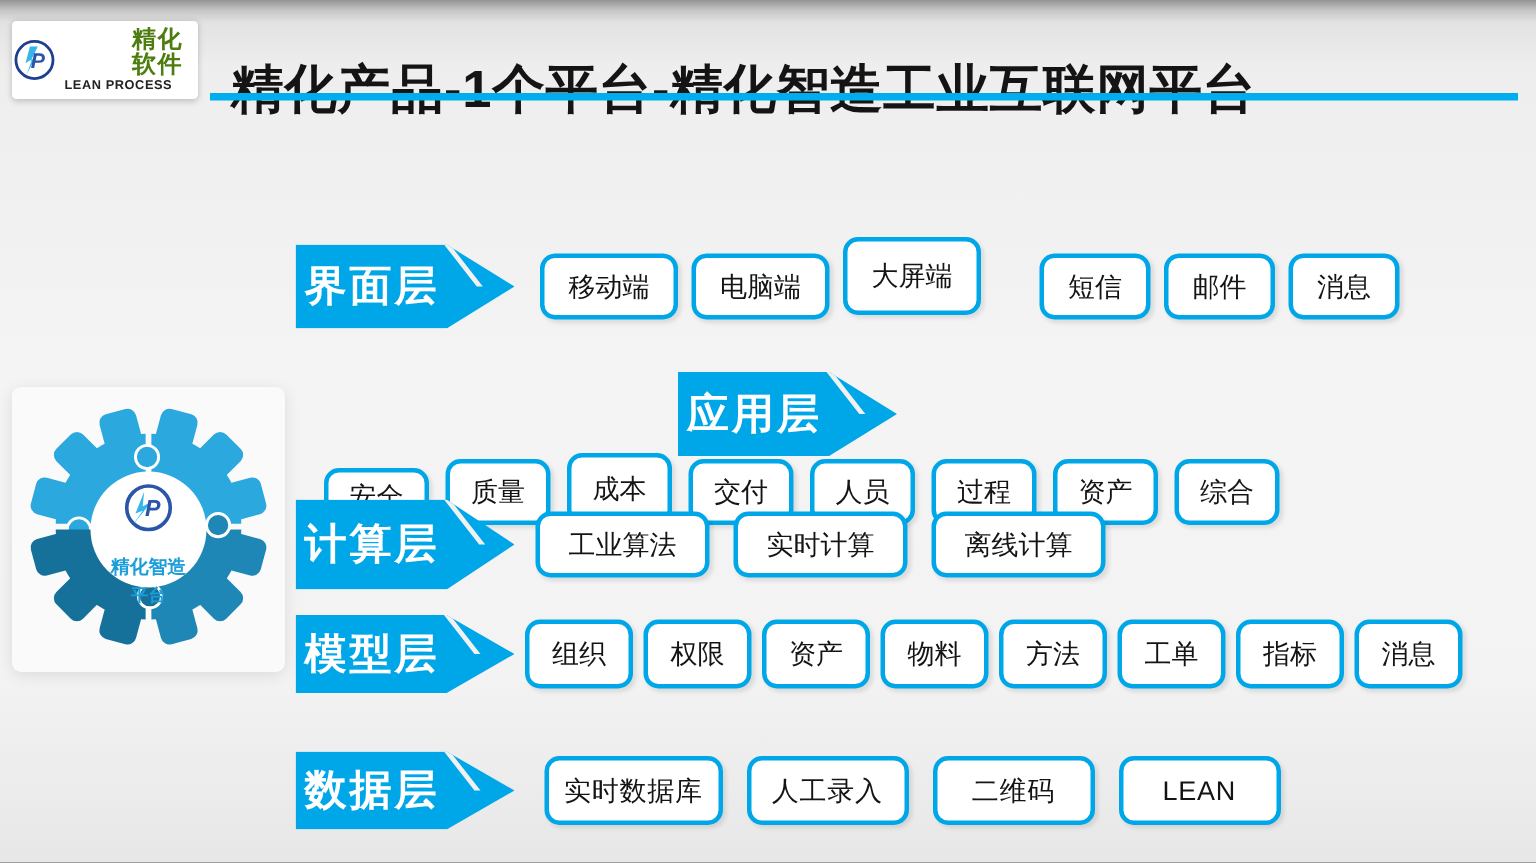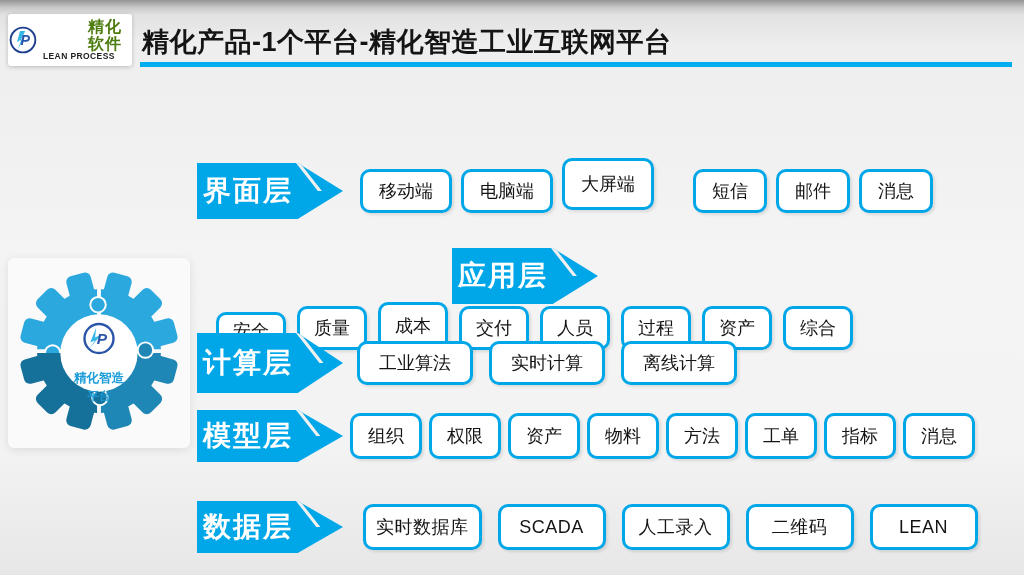--- a/index.html
+++ b/index.html
@@ -11,22 +11,22 @@
   
   .logo-card{
     position:absolute;left:8px;top:14px;width:124px;height:52px;background:#fff;
     border-radius:3px;box-shadow:0 1px 4px rgba(0,0,0,.22);
     display:flex;align-items:center;justify-content:center;gap:5px;
   }
   .logo-text{display:flex;flex-direction:column;line-height:1.05;}
   .logo-cn{font-size:16px;font-weight:bold;color:#4d7c0f;letter-spacing:1px;font-family:"Liberation Serif",serif;margin-left:45px;}
   .logo-en{font-size:8.5px;font-weight:bold;color:#222;letter-spacing:.4px;}
   .slide-title{
-    position:absolute;left:142px;top:24px;margin:0;
-    font-size:27px;font-weight:bold;color:#141414;letter-spacing:.5px;white-space:nowrap;
+    position:absolute;left:142px;top:24px;margin:12px;
+    font-size:35px;font-weight:bold;color:#141414;letter-spacing:.5px;white-space:nowrap;
   }
   .title-underline{position:absolute;left:140px;top:62px;width:872px;height:5px;}
   
   .gear-card{
     position:absolute;left:8px;top:258px;width:182px;height:190px;background:#fafafa;
     border-radius:6px;box-shadow:0 2px 10px rgba(0,0,0,.10);
     display:flex;align-items:center;justify-content:center;
   }
   
   .layer-row{position:absolute;left:197px;display:flex;align-items:center;}
@@ -206,21 +206,20 @@
         </div>
     </div>
 
     <div class="layer-row row-data">
       <div class="arrow" style="background:#00a7e8;">
         <span class="arrow-label">数据层</span>
         <i class="notch"></i>
       </div>
       <div class="boxes">
           <div class="lbox">实时数据库</div>
-          <div class="lbox">SCADA</div>
           <div class="lbox">人工录入</div>
           <div class="lbox">二维码</div>
           <div class="lbox">LEAN</div>
         </div>
     </div>
   </div>
 
 </div>
 
 </body></html>

